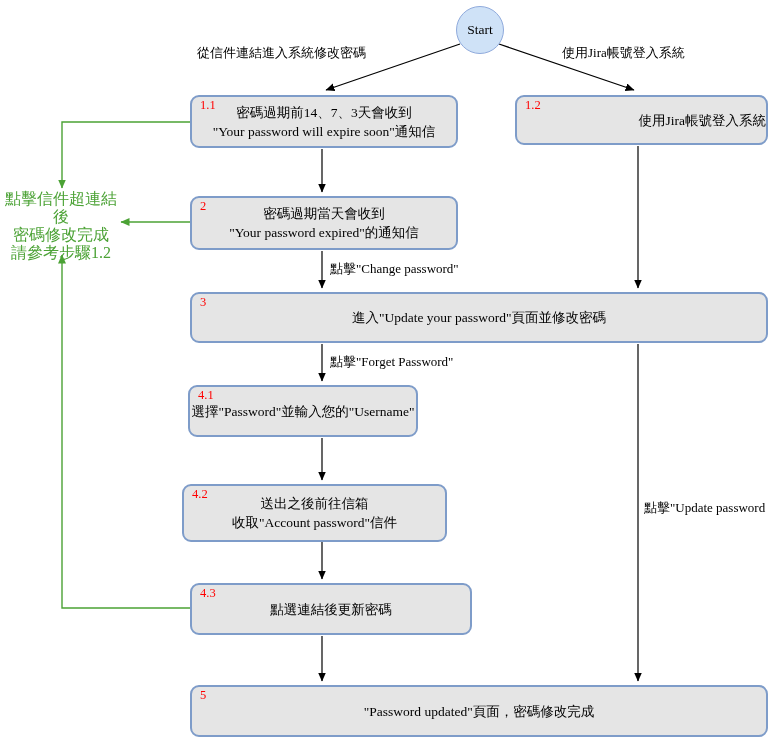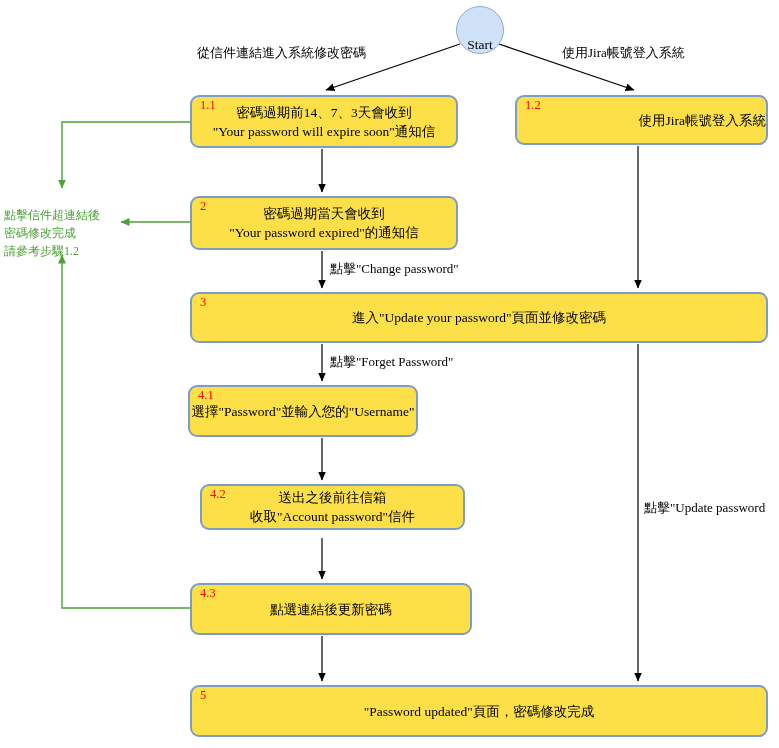--- a/index.html
+++ b/index.html
@@ -7,21 +7,21 @@
     position:relative;
     width:779px;height:748px;
     background:#ffffff;
     font-family:"Liberation Serif","DejaVu Serif",serif;
     color:#000;
     overflow:hidden;
   }
   #edges{position:absolute;left:0;top:0;width:779px;height:748px;}
   .node{
     position:absolute;
-    background:#fde047;
+    background:#e5e5e5;
     border:2px solid #7e9cc9;
     border-radius:9px;
     display:flex;
     flex-direction:column;
     justify-content:center;
     align-items:center;
     box-sizing:border-box;
     font-size:13.5px;
     line-height:19px;
     text-align:center;
@@ -31,37 +31,37 @@
     top:1px;left:8px;
     color:#ff0000;
     font-size:12.5px;
     line-height:15px;
   }
   .start{
     position:absolute;
     background:#cfe2f7;
     border:1px solid #8faadc;
     border-radius:50%;
-    display:flex;align-items:flex-end;justify-content:center;
+    display:flex;align-items:center;justify-content:center;
     font-size:13.5px;
     box-sizing:border-box;
   }
   .lbl{
     position:absolute;
     font-size:13px;
     white-space:nowrap;
     line-height:16px;
   }
   .note{
     position:absolute;
-    left:4px;top:206px;width:114px;
+    left:4px;top:190px;width:114px;
     color:#4ba235;
-    font-size:12px;
+    font-size:16px;
     line-height:18px;
-    text-align:left;
+    text-align:center;
   }
 </style>
 </head>
 <body>
 
 <div id="canvas">
 
   <svg id="edges" width="779" height="748" viewBox="0 0 779 748" xmlns="http://www.w3.org/2000/svg">
     <defs>
       <marker id="ab" markerWidth="10" markerHeight="10" refX="8.5" refY="4" orient="auto" markerUnits="userSpaceOnUse">
@@ -125,21 +125,21 @@
 
   <div class="lbl" style="left:330px;top:354px;">點擊"Forget Password"</div>
 
   <div class="lbl" style="left:644px;top:500px;">點擊"Update password</div>
 
   <div class="node" style="left:188px;top:385px;width:230px;height:52px;">
     <span class="num">4.1</span>
     <div>選擇"Password"並輸入您的"Username"</div>
   </div>
 
-  <div class="node" style="left:200px;top:484px;width:265px;height:46px;">
+  <div class="node" style="left:182px;top:484px;width:265px;height:58px;">
     <span class="num">4.2</span>
     <div>送出之後前往信箱</div>
     <div>收取"Account password"信件</div>
   </div>
 
   <div class="node" style="left:190px;top:583px;width:282px;height:52px;">
     <span class="num">4.3</span>
     <div>點選連結後更新密碼</div>
   </div>
 

